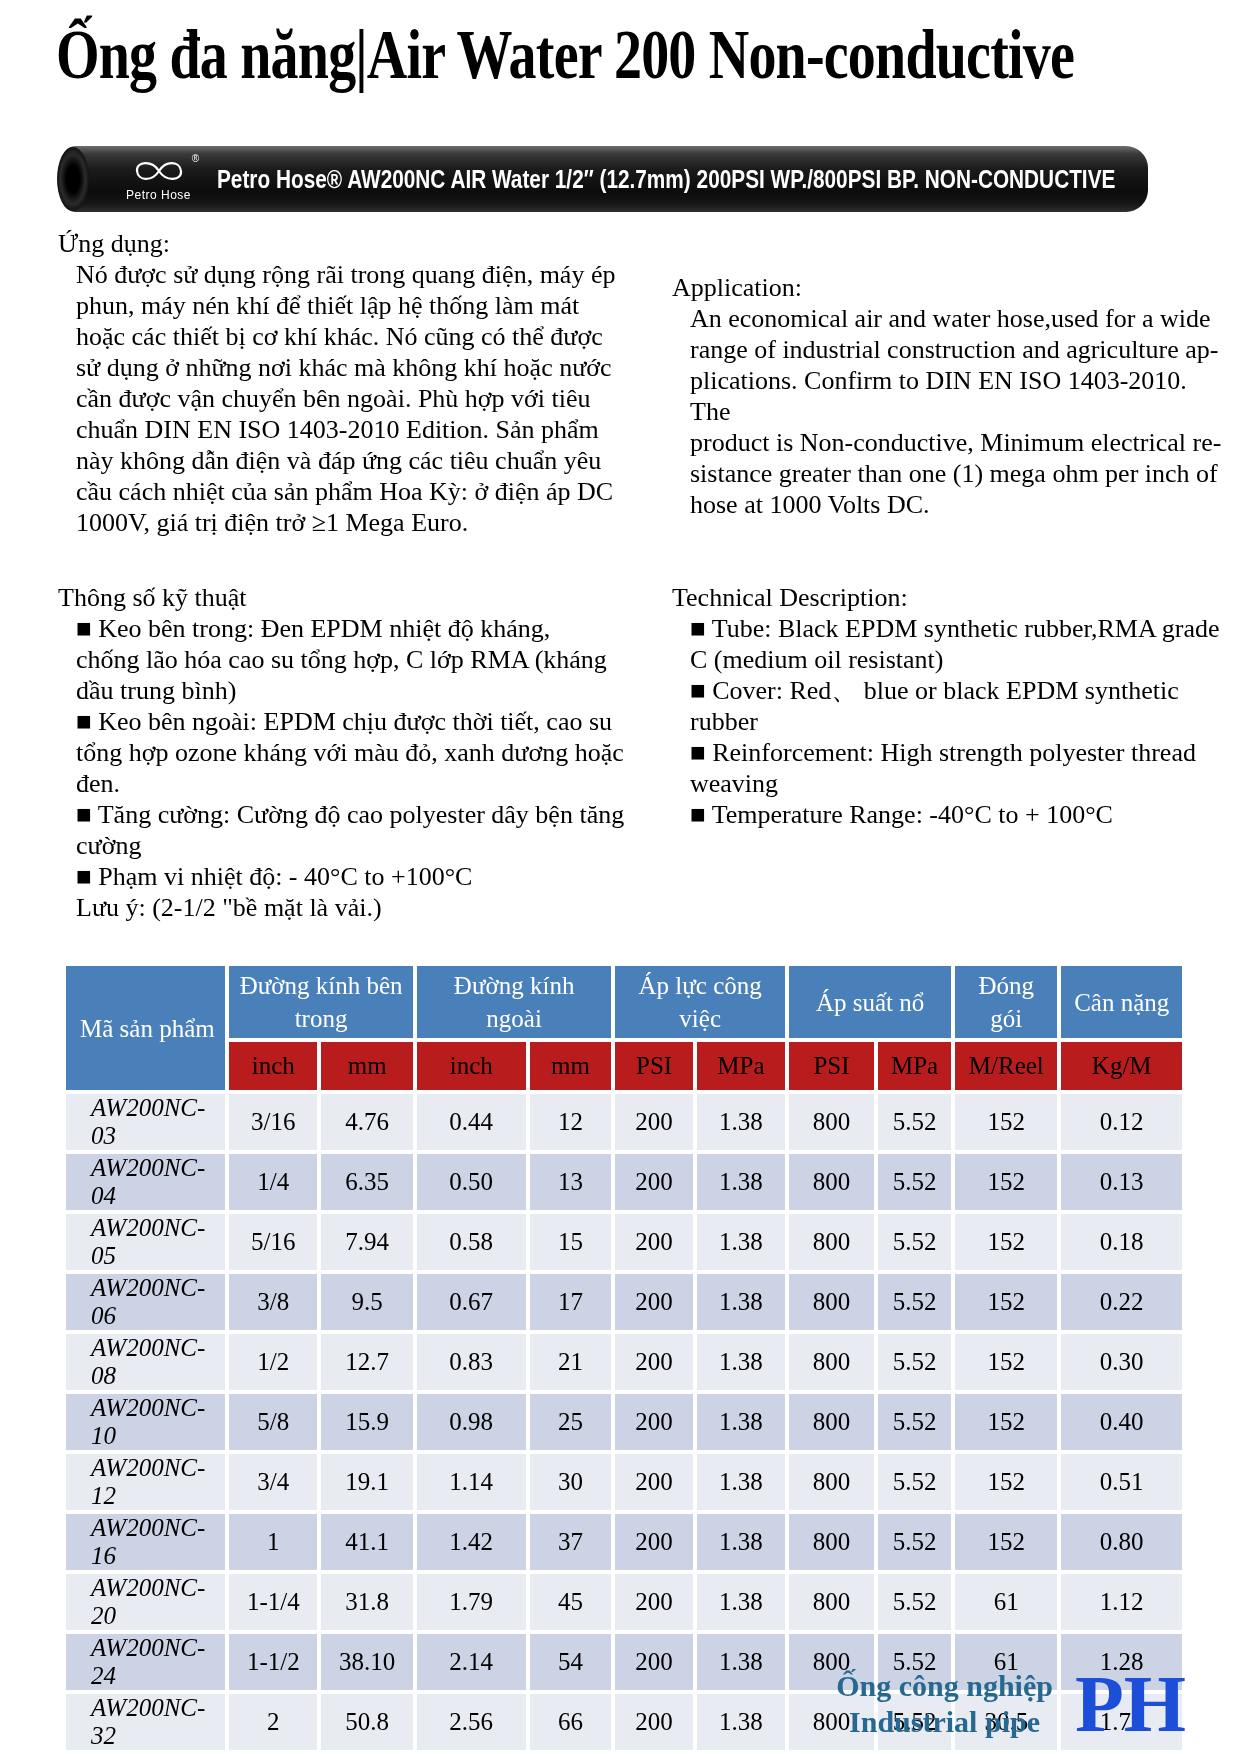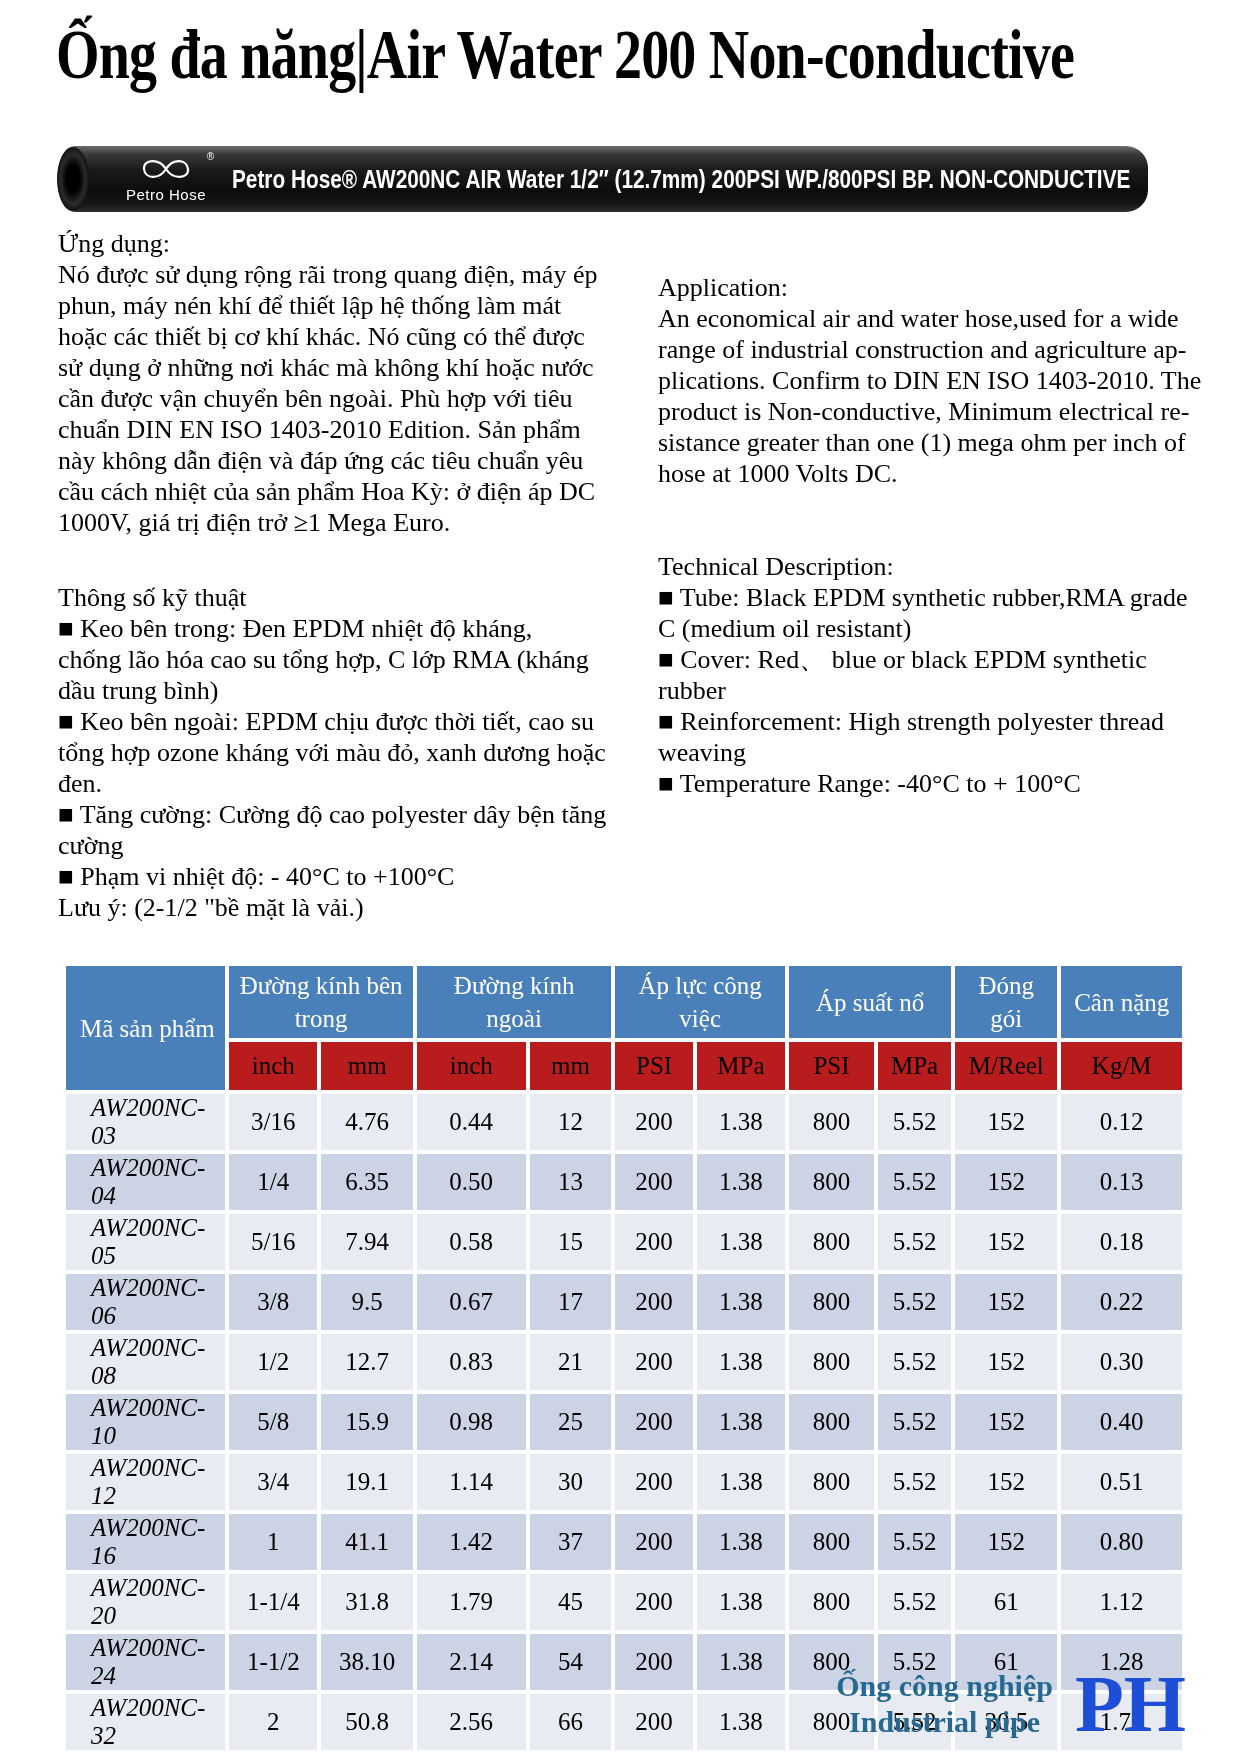--- a/index.html
+++ b/index.html
@@ -30,32 +30,32 @@
     position:absolute; left:-5px; top:1px; width:32px; height:64px;
     border-radius:50%;
     background:radial-gradient(ellipse at center,#000 30%,#2b2b2b 55%,#070707 78%,#333 100%);
   }
   .hose-inner {
     position:absolute; left:64px; top:0; right:10px; height:100%;
     display:flex; align-items:center; gap:26px;
   }
   .hose-logo { color:#fff; text-align:center; line-height:1; position:relative; flex:0 0 auto; }
   .hose-logo .reg { position:absolute; top:-4px; right:-8px; font-size:10px; font-family:"Liberation Sans",sans-serif; }
-  .hose-logo-label { font-family:"Liberation Sans",sans-serif; font-size:15px; letter-spacing:0.5px; margin-top:2px; }
+  .hose-logo-label { font-family:"Liberation Sans",sans-serif; font-size:12px; letter-spacing:0.5px; margin-top:2px; }
   .hose-print {
     color:#fff; font-family:"Liberation Sans",sans-serif; font-weight:700;
     font-size:26px; white-space:nowrap;
     transform:scaleX(0.80); transform-origin:left center;
   }
 
   
   .col { position:absolute; font-size:26px; line-height:31px; }
   .col-left  { left:58px;  top:228px; width:575px; }
-  .col-right { left:658px; top:272px; width:560px; }
-  .para { white-space:pre-line; }
+  .col-right { left:672px; top:272px; width:560px; }
+  .para { white-space:pre-line;margin-left:18px; }
   .col-left .section-2 { margin-top:44px; }
   .col-right .section-2 { margin-top:62px; }
 
   
   .spec-table-wrap { position:absolute; left:62px; top:962px; width:1124px; }
   table.spec-table {
     width:100%; border-collapse:separate; border-spacing:4px;
     font-size:25px; table-layout:fixed;
   }
   table.spec-table th { font-weight:400; }

